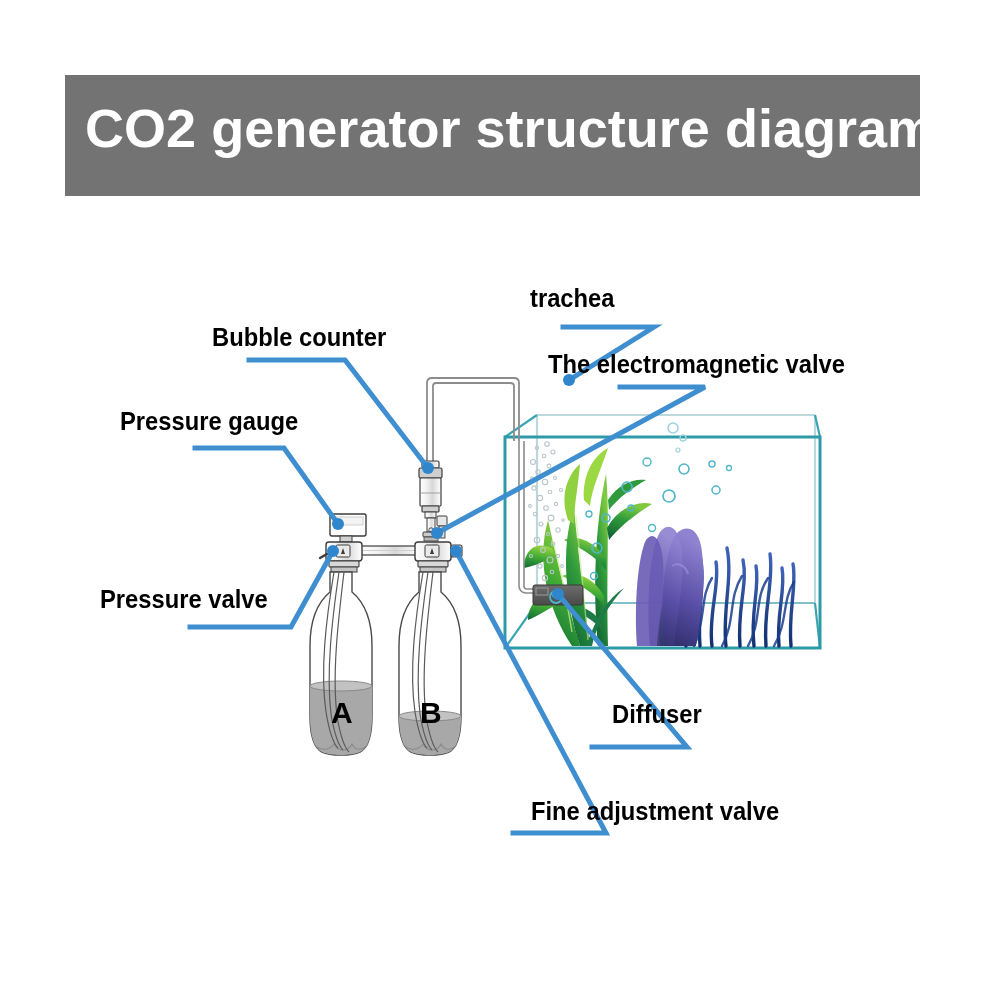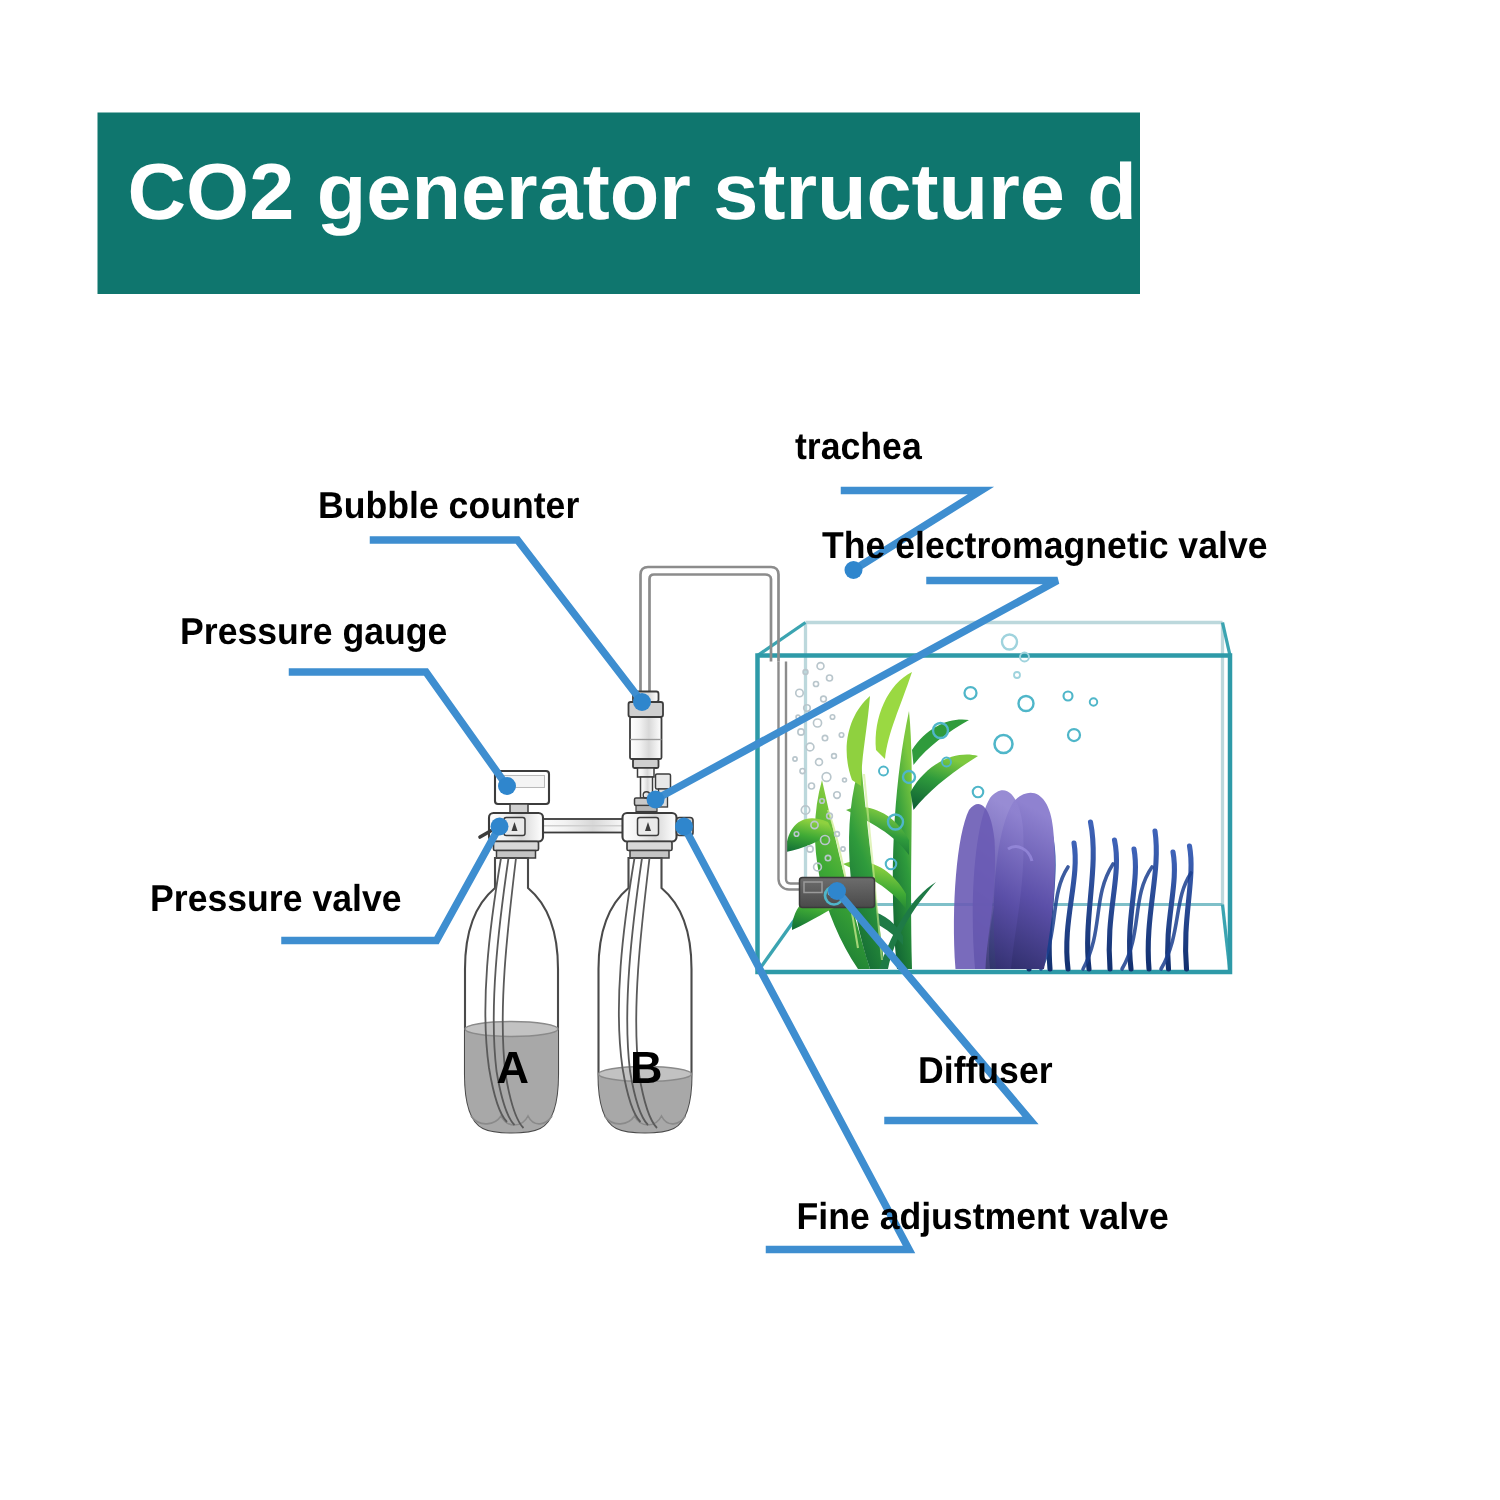--- a/index.html
+++ b/index.html
@@ -16,23 +16,23 @@
     width: 1000px;
     height: 1000px;
     background: #ffffff;
     overflow: hidden;
   }
   
   #title-banner {
     position: absolute;
     left: 65px;
     top: 75px;
-    width: 695px;
+    width: 855px;
     height: 121px;
-    background: #0f766e;
+    background: #737373;
   }
   #title-text {
     position: absolute;
     left: 20px;
     top: 24px;
     width: 830px;
     color: #ffffff;
     font-family: "Liberation Sans Narrow", "Liberation Sans", sans-serif;
     font-size: 53px;
     font-weight: bold;

